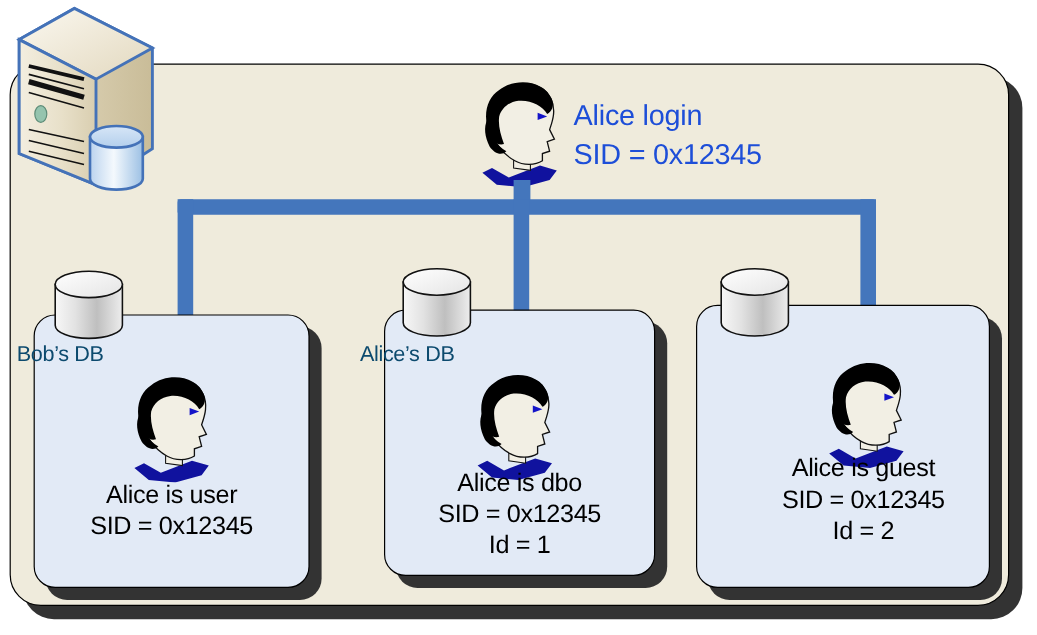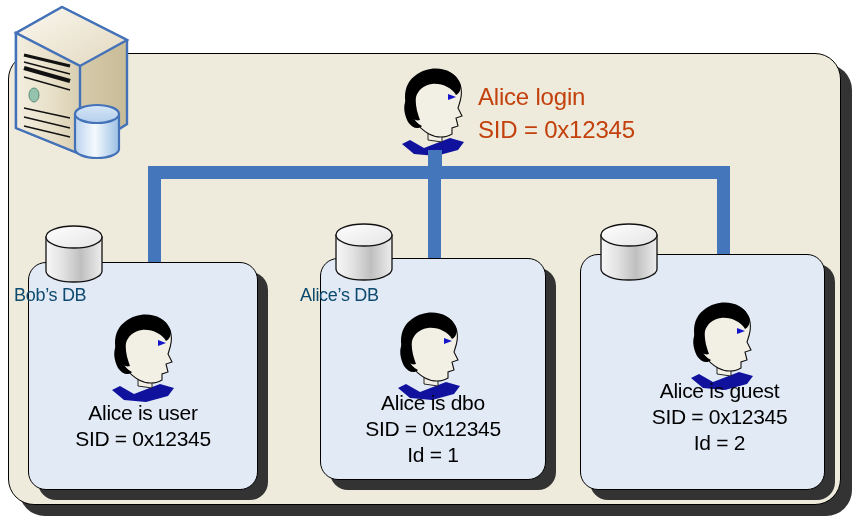--- a/index.html
+++ b/index.html
@@ -62,21 +62,21 @@
 
   
   .caption{
     position:absolute;text-align:center;font-size:21px;color:#000;
     line-height:26px;white-space:nowrap;letter-spacing:-0.3px;
   }
   .caption .ln{display:block;}
 
   .login-caption{
     position:absolute;left:478px;top:80px;text-align:left;font-size:24px;
-    line-height:33px;color:#c2410c;letter-spacing:-0.2px;white-space:nowrap;
+    line-height:33px;color:#1d4ed8;letter-spacing:-0.2px;white-space:nowrap;
   }
   .login-caption .ln{display:block;}
 </style>
 </head>
 <body>
 
 <div id="stage">
 
   <div class="panel-shadow"></div>
   <div class="panel"></div>

